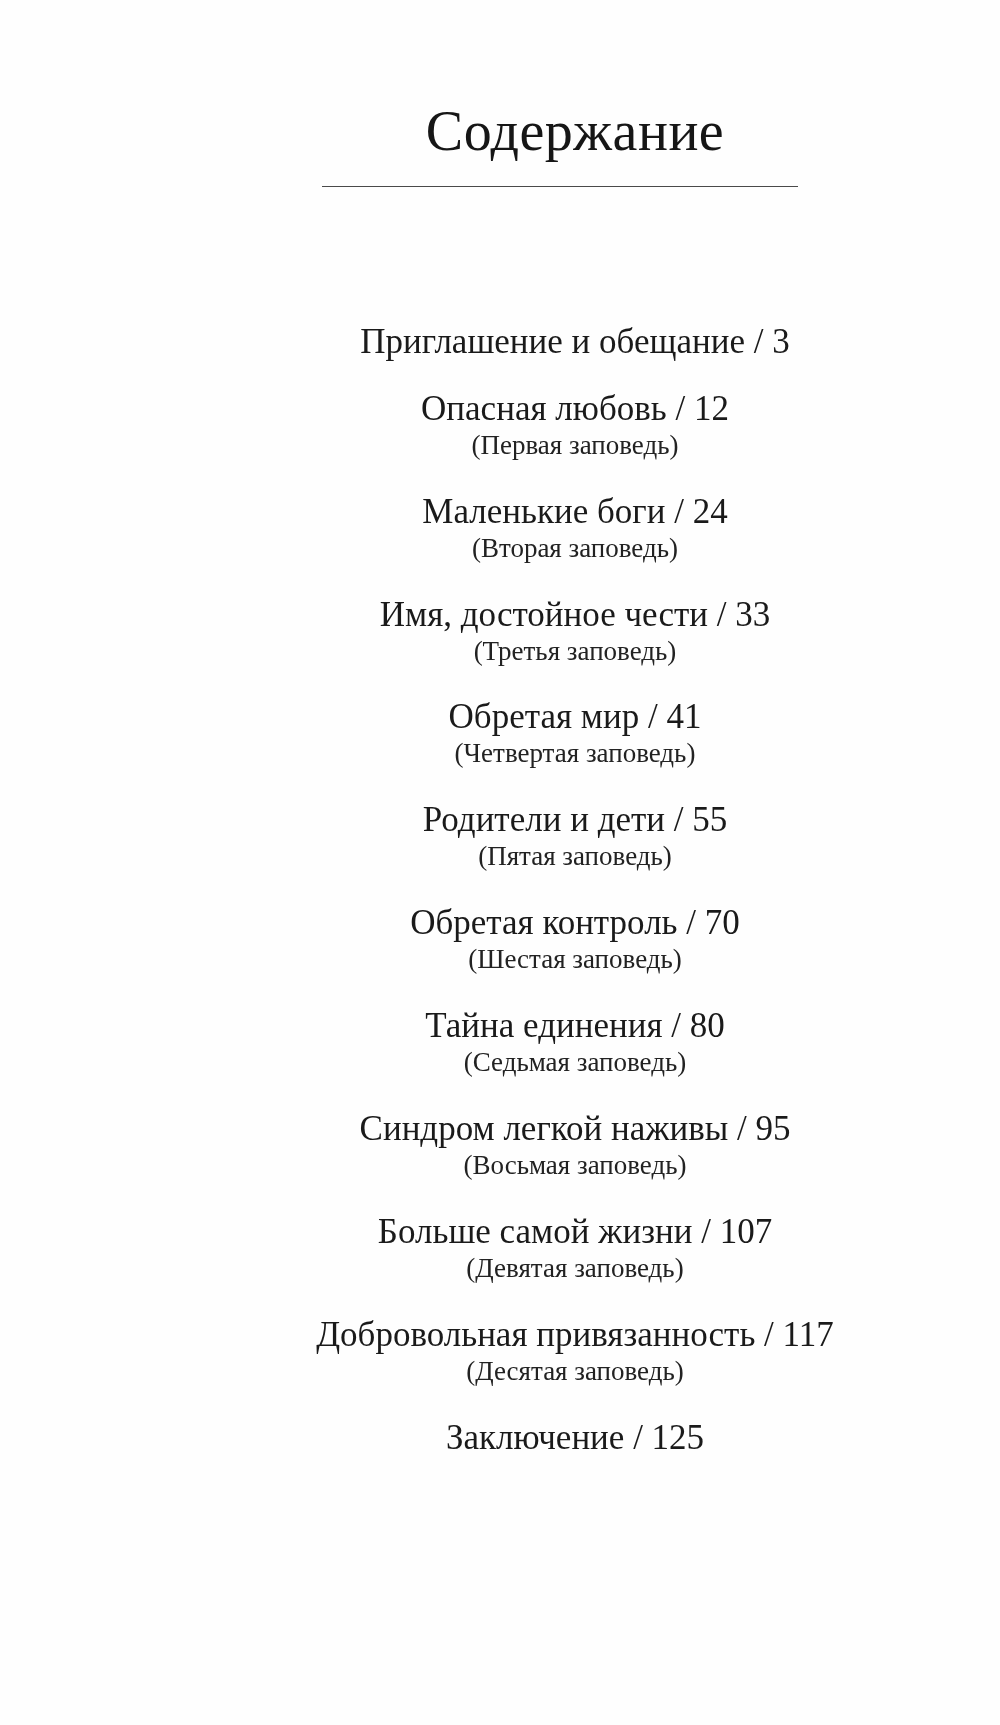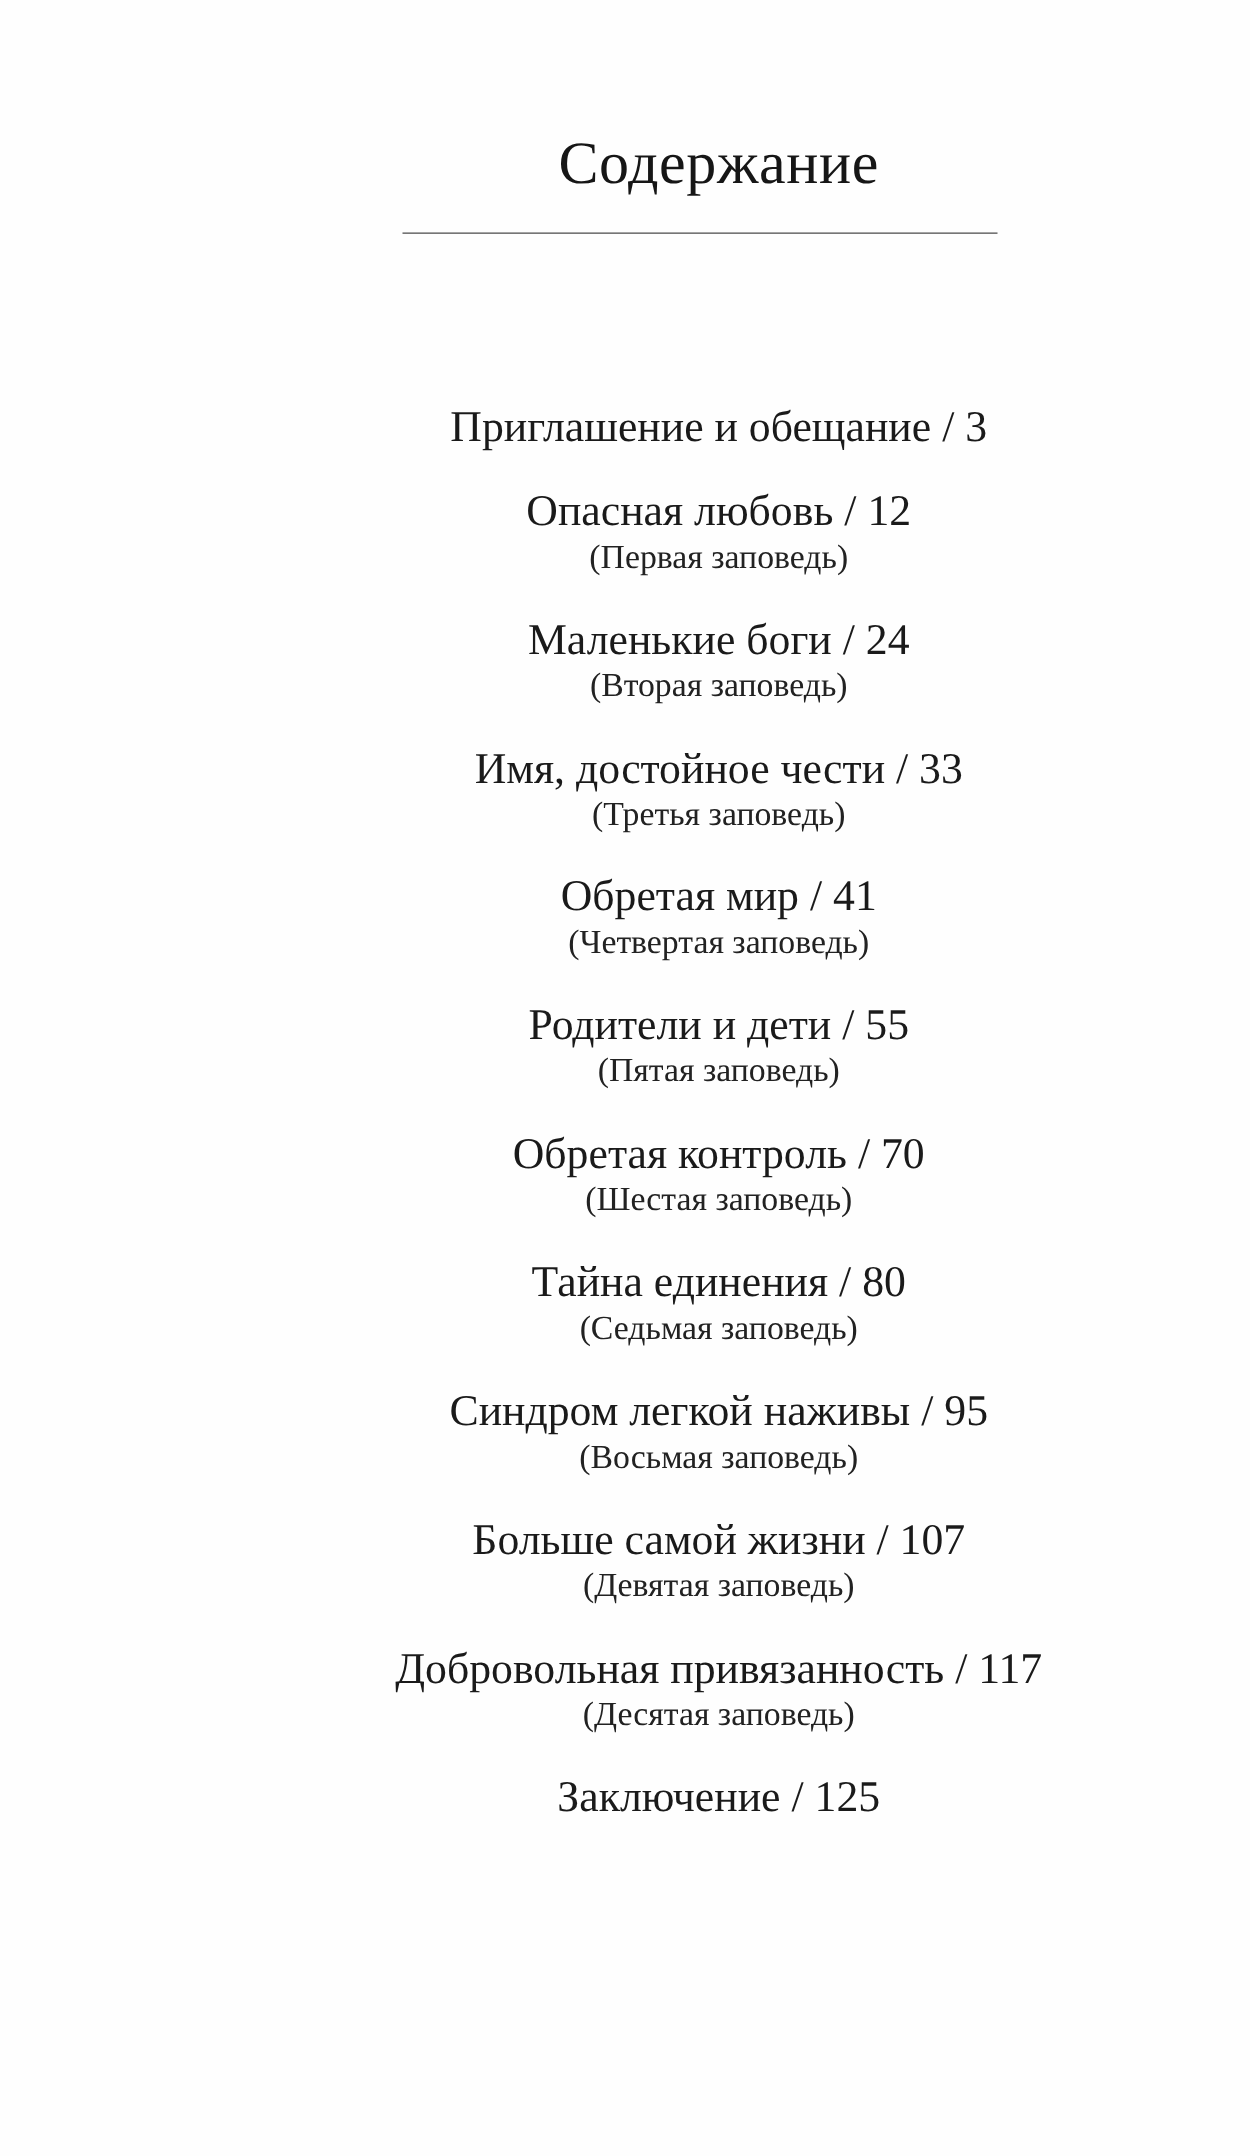--- a/index.html
+++ b/index.html
@@ -21,21 +21,21 @@
       width: 1000px;
       height: 1725px;
       background: #fefefe;
     }
     .title {
       position: absolute;
       left: 325px;
       width: 500px;
       top: 103px;
       text-align: center;
-      font-size: 48px;
+      font-size: 56px;
       line-height: 56px;
       letter-spacing: 0.5px;
       color: #161616;
     }
     .rule {
       position: absolute;
       left: 322px;
       top: 186px;
       width: 476px;
       height: 0;

